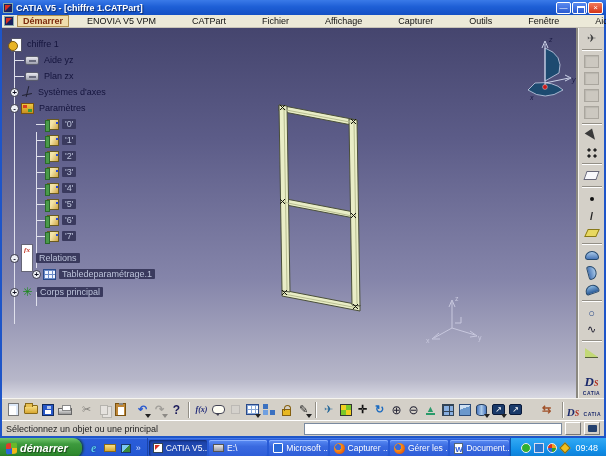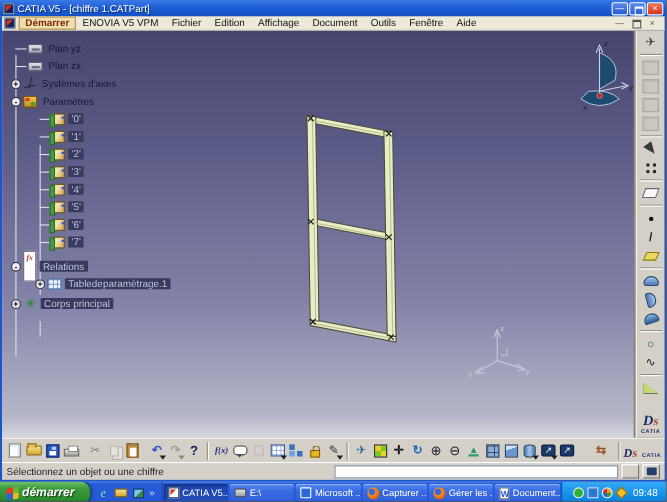--- a/index.html
+++ b/index.html
@@ -5,34 +5,34 @@
   *{box-sizing:border-box;margin:0;padding:0}
   html,body{width:606px;background:#000}
   .screen{position:relative;width:606px;height:456px;overflow:hidden;
     font-family:"Liberation Sans",sans-serif;background:#d4d0c8}
 
   
   .titlebar{height:15px;background:linear-gradient(180deg,#3a7ae8 0%,#1e5fd6 45%,#1450c4 100%);
     display:flex;align-items:center;padding:0 3px;color:#fff}
   .appicon{width:10px;height:10px;background:#18215e;border:1px solid #8aa;position:relative;flex:none;margin-right:3px}
   .appicon::after{content:"";position:absolute;left:1px;top:1px;border-left:6px solid #d83020;border-bottom:6px solid transparent}
-  .title-text{font-size:9px;font-weight:normal;text-shadow:1px 1px 1px #0a2a6a;white-space:nowrap}
+  .title-text{font-size:9px;font-weight:bold;text-shadow:1px 1px 1px #0a2a6a;white-space:nowrap}
   .wbtns{margin-left:auto;display:flex;gap:1px}
   .wbtn{width:15px;height:12px;border:1px solid #fff;border-radius:2px;font-size:8px;line-height:9px;
     text-align:center;color:#fff;background:linear-gradient(#5a8af0,#2a5ad0)}
   .wbtn.close{background:linear-gradient(#f07a5a,#d43418)}
   .rest{position:relative}
   .rest::after{content:"";position:absolute;left:4px;top:3px;width:6px;height:5px;border:1px solid #fff;border-top-width:2px}
 
   
   .app{border-left:2px solid #1e55c8;border-right:2px solid #1e55c8;border-bottom:2px solid #1e55c8}
 
   
   .menubar{height:13px;background:#ece9d8;display:flex;align-items:center;font-size:9px;color:#111;padding:0 2px;border-bottom:1px solid #c8c4b8}
-  .menu-item{padding:0 6px;white-space:nowrap}
+  .menu-item{padding:0 18px;white-space:nowrap}
   .menu-item.hl{background:#f0ddac;border:1px solid #b09050;color:#7c2a0e;font-weight:bold;padding:0 5px}
   .mdi-btns{margin-left:auto;display:flex;gap:3px;color:#555;font-size:8px;padding-right:3px}
   .mdi-btn{width:12px;text-align:center}
   .mdi-rest{position:relative;width:12px}
   .mdi-rest::after{content:"";position:absolute;left:3px;top:1px;width:6px;height:5px;border:1px solid #555;border-top-width:2px}
 
   
   .main{position:relative;height:370px;overflow:hidden;
     background:linear-gradient(180deg,#45456e 0%,#5c5c88 30%,#8585aa 68%,#b7b7c9 95%,#d8d8e2 100%)}
   .scene{position:absolute;left:0;top:0}
@@ -190,24 +190,24 @@
       <span class="wbtn close">×</span>
     </span>
   </div>
 
   <div class="app">
 
     <div class="menubar">
       <span class="appicon"></span>
       <span class="menu-item hl">Démarrer</span>
       <span class="menu-item">ENOVIA V5 VPM</span>
+      <span class="menu-item">CATPart</span>
       <span class="menu-item">Fichier</span>
-      <span class="menu-item">Edition</span>
       <span class="menu-item">Affichage</span>
-      <span class="menu-item">Document</span>
+      <span class="menu-item">Capturer</span>
       <span class="menu-item">Outils</span>
       <span class="menu-item">Fenêtre</span>
       <span class="menu-item">Aide</span>
       <span class="mdi-btns">
         <span class="mdi-btn">—</span>
         <span class="mdi-rest"></span>
         <span class="mdi-btn">×</span>
       </span>
     </div>
 
@@ -260,24 +260,28 @@
           <text x="476" y="312" font-size="7" fill="#c8c8de" stroke="none">y</text>
           <text x="424" y="315" font-size="7" fill="#c8c8de" stroke="none">x</text>
         </g>
       </svg>
 
       <div class="tree">
         <div class="vl vl-main"></div>
         <div class="vl vl-par"></div>
         <div class="vl vl-rel"></div>
 
+        <div class="trow lvl0">
+          <span class="ti ti-part"></span>
+          <span class="tlabel">chiffre 1</span>
+        </div>
         <div class="trow lvl1">
           <span class="stub"></span>
             <span class="ti ti-plane"></span>
-          <span class="tlabel">Plan yz</span>
+          <span class="tlabel">Aide yz</span>
         </div>
         <div class="trow lvl1">
           <span class="stub"></span>
             <span class="ti ti-plane"></span>
           <span class="tlabel">Plan zx</span>
         </div>
         <div class="trow lvl1 hasexp">
           <span class="exp">+</span>
           <span class="ti ti-axes"></span>
           <span class="tlabel">Systèmes d'axes</span>
@@ -477,21 +481,21 @@
       <span class="bigap"></span>
       <span class="ic g-swap">⇆</span>
       <span class="vsep" style="margin-left:auto"></span>
       <span class="dslogo mini">
         <span class="ds-d">D</span><span class="ds-s">S</span>
         <span class="ds-name">CATIA</span>
       </span>
     </div>
 
     <div class="statusbar">
-      <span class="status-msg">Sélectionnez un objet ou une chiffre</span>
+      <span class="status-msg">Sélectionnez un objet ou une principal</span>
       <input class="power-input" style="">
       <span class="sb-btn"></span>
       <span class="sb-btn sb-btn2">
           <span class="sb-glyph"></span>
         </span>
     </div>
   </div>
 
   <div class="taskbar">
     <div class="startbtn">

